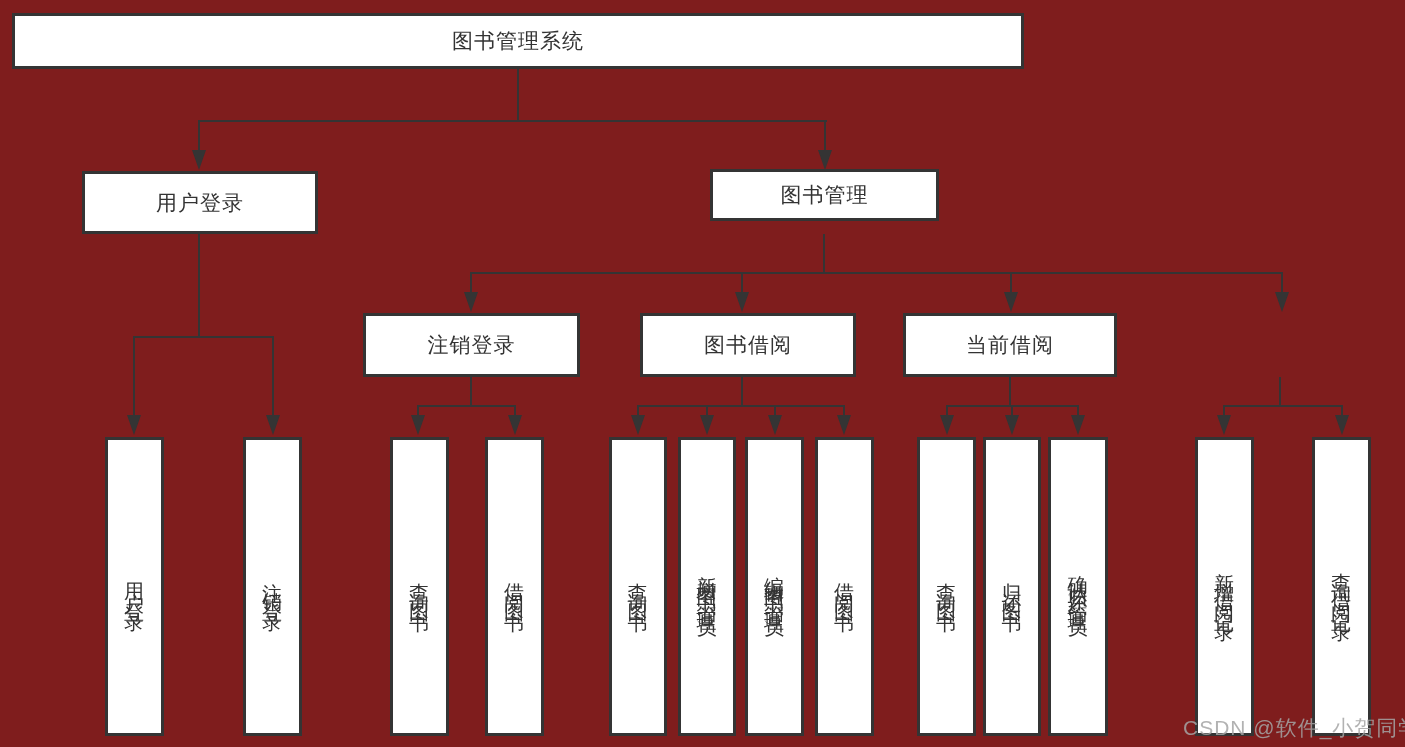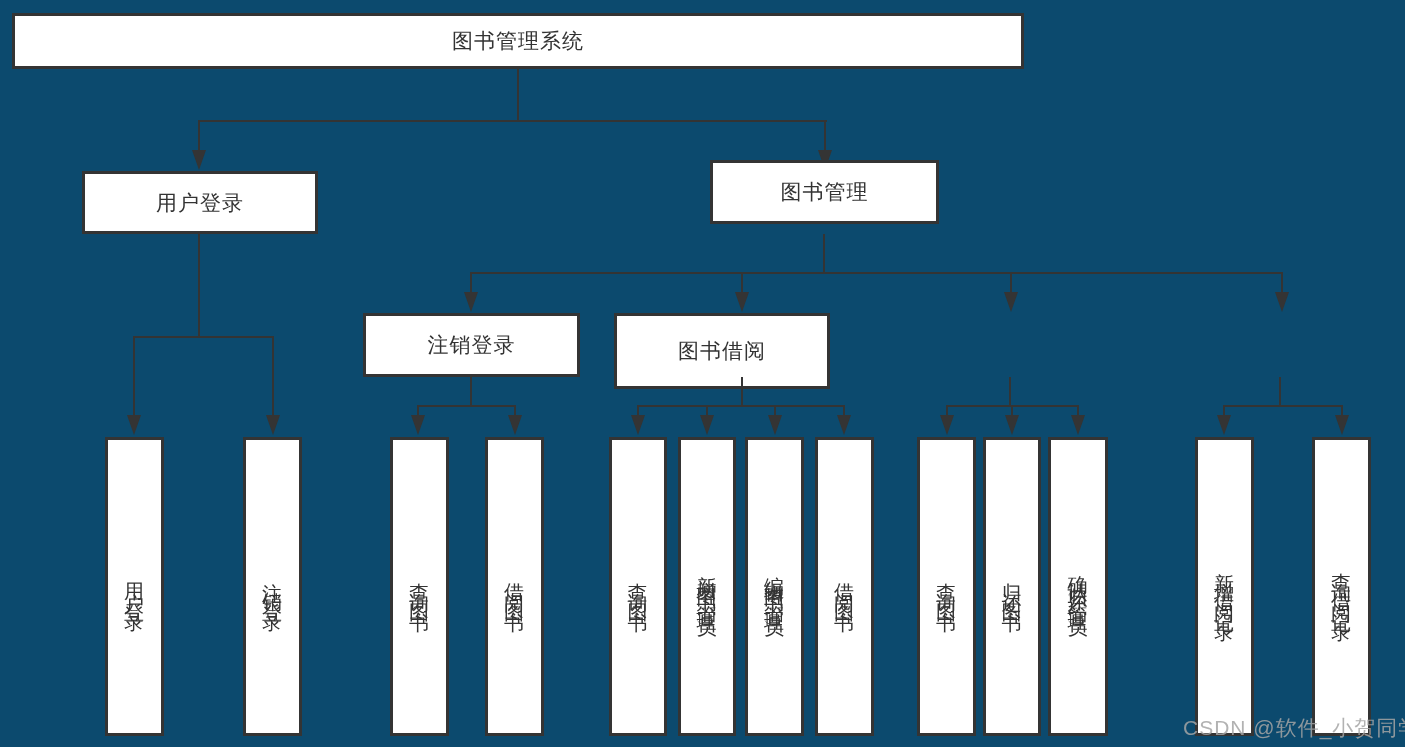--- a/index.html
+++ b/index.html
@@ -1,17 +1,17 @@
 <!DOCTYPE html>
 <html><head>
 <meta charset="utf-8">
 <style>
   html,body{margin:0;padding:0;background:#ffffff;}
   .stage{
-    position:relative;width:1405px;height:747px;background:#0c4a6e;overflow:hidden;
+    position:relative;width:1405px;height:747px;background:#7f1d1d;overflow:hidden;
     font-family:"Liberation Sans","DejaVu Sans",sans-serif;color:#333333;
   }
   
   .b{
     position:absolute;box-sizing:border-box;border:3px solid #343434;background:#ffffff;
     display:flex;align-items:center;justify-content:center;
   }
   .b .lbl{font-size:21px;color:#333333;letter-spacing:1px;white-space:nowrap;}
   
   .lf{position:absolute;box-sizing:border-box;border:3px solid #343434;background:#ffffff;
@@ -44,21 +44,21 @@
   <div class="vl" style="left:517px;top:69px;height:52px"></div>
   <div class="hl" style="left:198px;top:120px;width:629px"></div>
   <div class="vl" style="left:198px;top:120px;height:33px"></div>
   <div class="vl" style="left:824px;top:120px;height:33px"></div>
   <div class="ar" style="left:192px;top:150px"></div>
   <div class="ar" style="left:818px;top:150px"></div>
 
   <div class="b" style="left:82px;top:171px;width:236px;height:63px">
     <span class="lbl">用户登录</span>
   </div>
-  <div class="b" style="left:710px;top:160px;width:229px;height:64px">
+  <div class="b" style="left:710px;top:169px;width:229px;height:52px">
     <span class="lbl">图书管理</span>
   </div>
 
   <div class="vl" style="left:198px;top:234px;height:103px"></div>
   <div class="hl" style="left:133px;top:336px;width:141px"></div>
   <div class="vl" style="left:133px;top:336px;height:80px"></div>
   <div class="vl" style="left:272px;top:336px;height:80px"></div>
   <div class="ar" style="left:127px;top:415px"></div>
   <div class="ar" style="left:266px;top:415px"></div>
 
@@ -69,22 +69,25 @@
   <div class="vl" style="left:1010px;top:272px;height:22px"></div>
   <div class="vl" style="left:1281px;top:272px;height:22px"></div>
   <div class="ar" style="left:464px;top:292px"></div>
   <div class="ar" style="left:735px;top:292px"></div>
   <div class="ar" style="left:1004px;top:292px"></div>
   <div class="ar" style="left:1275px;top:292px"></div>
 
   <div class="b" style="left:363px;top:313px;width:217px;height:64px">
     <span class="lbl">注销登录</span>
   </div>
-  <div class="b" style="left:614px;top:313px;width:216px;height:76px">
+  <div class="b" style="left:640px;top:313px;width:216px;height:64px">
     <span class="lbl">图书借阅</span>
+  </div>
+  <div class="b" style="left:903px;top:313px;width:214px;height:64px">
+    <span class="lbl">当前借阅</span>
   </div>
 
   <div class="vl" style="left:470px;top:377px;height:29px"></div>
   <div class="hl" style="left:417px;top:405px;width:99px"></div>
   <div class="vl" style="left:417px;top:405px;height:11px"></div>
   <div class="vl" style="left:514px;top:405px;height:11px"></div>
   <div class="ar" style="left:411px;top:415px"></div>
   <div class="ar" style="left:508px;top:415px"></div>
 
   <div class="vl" style="left:741px;top:377px;height:29px"></div>

